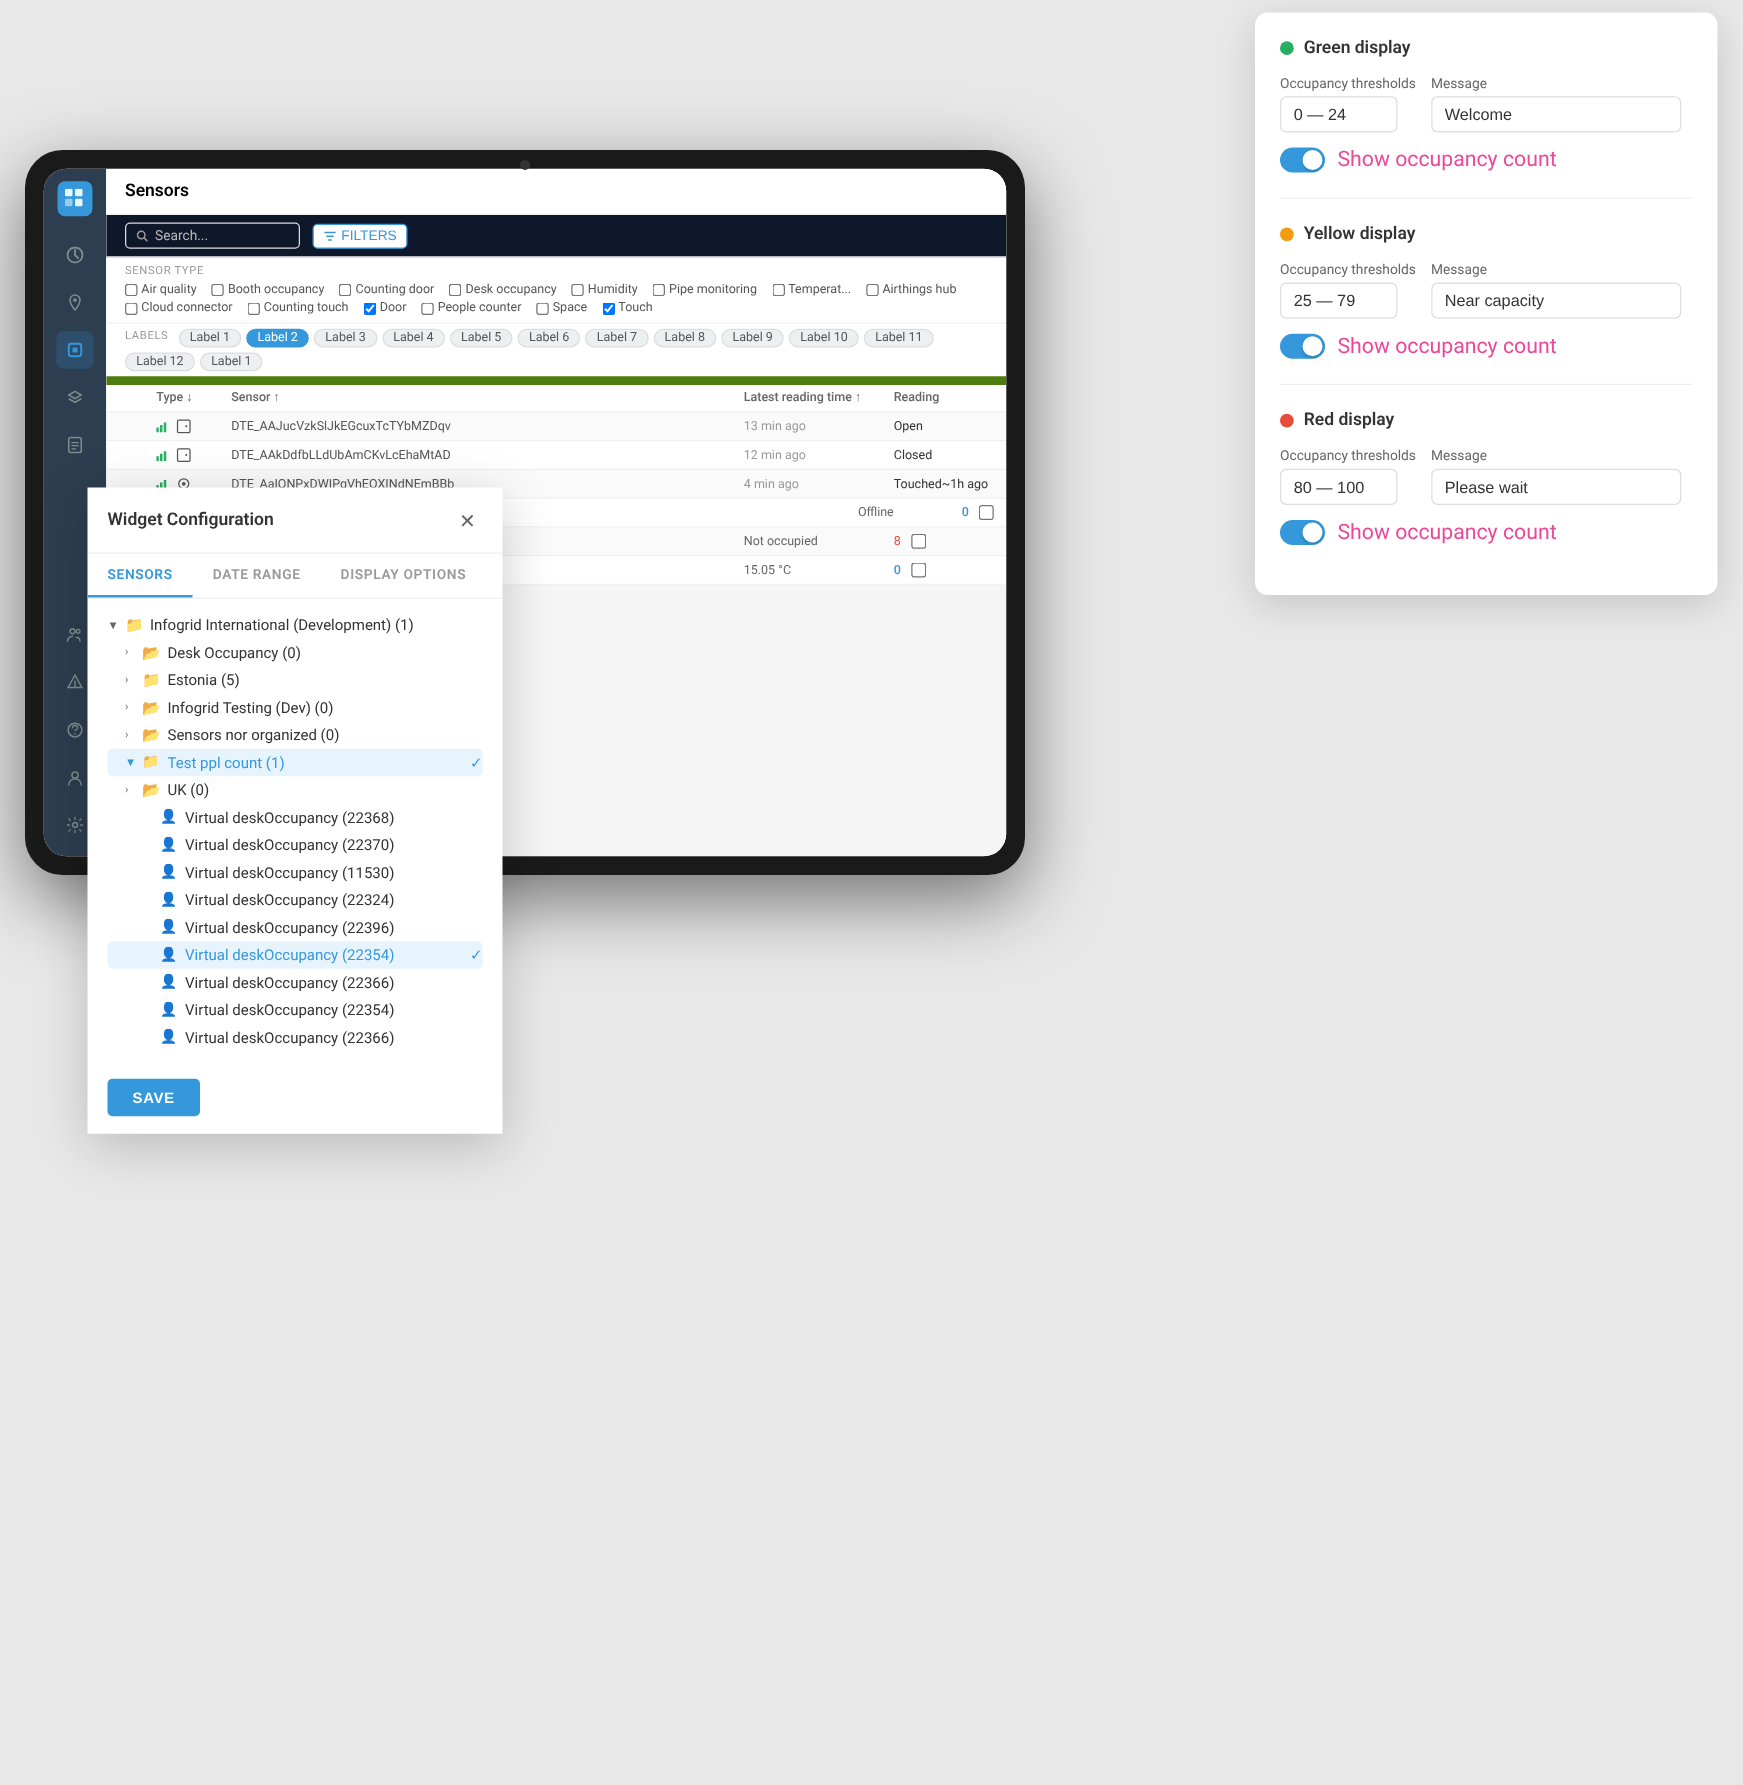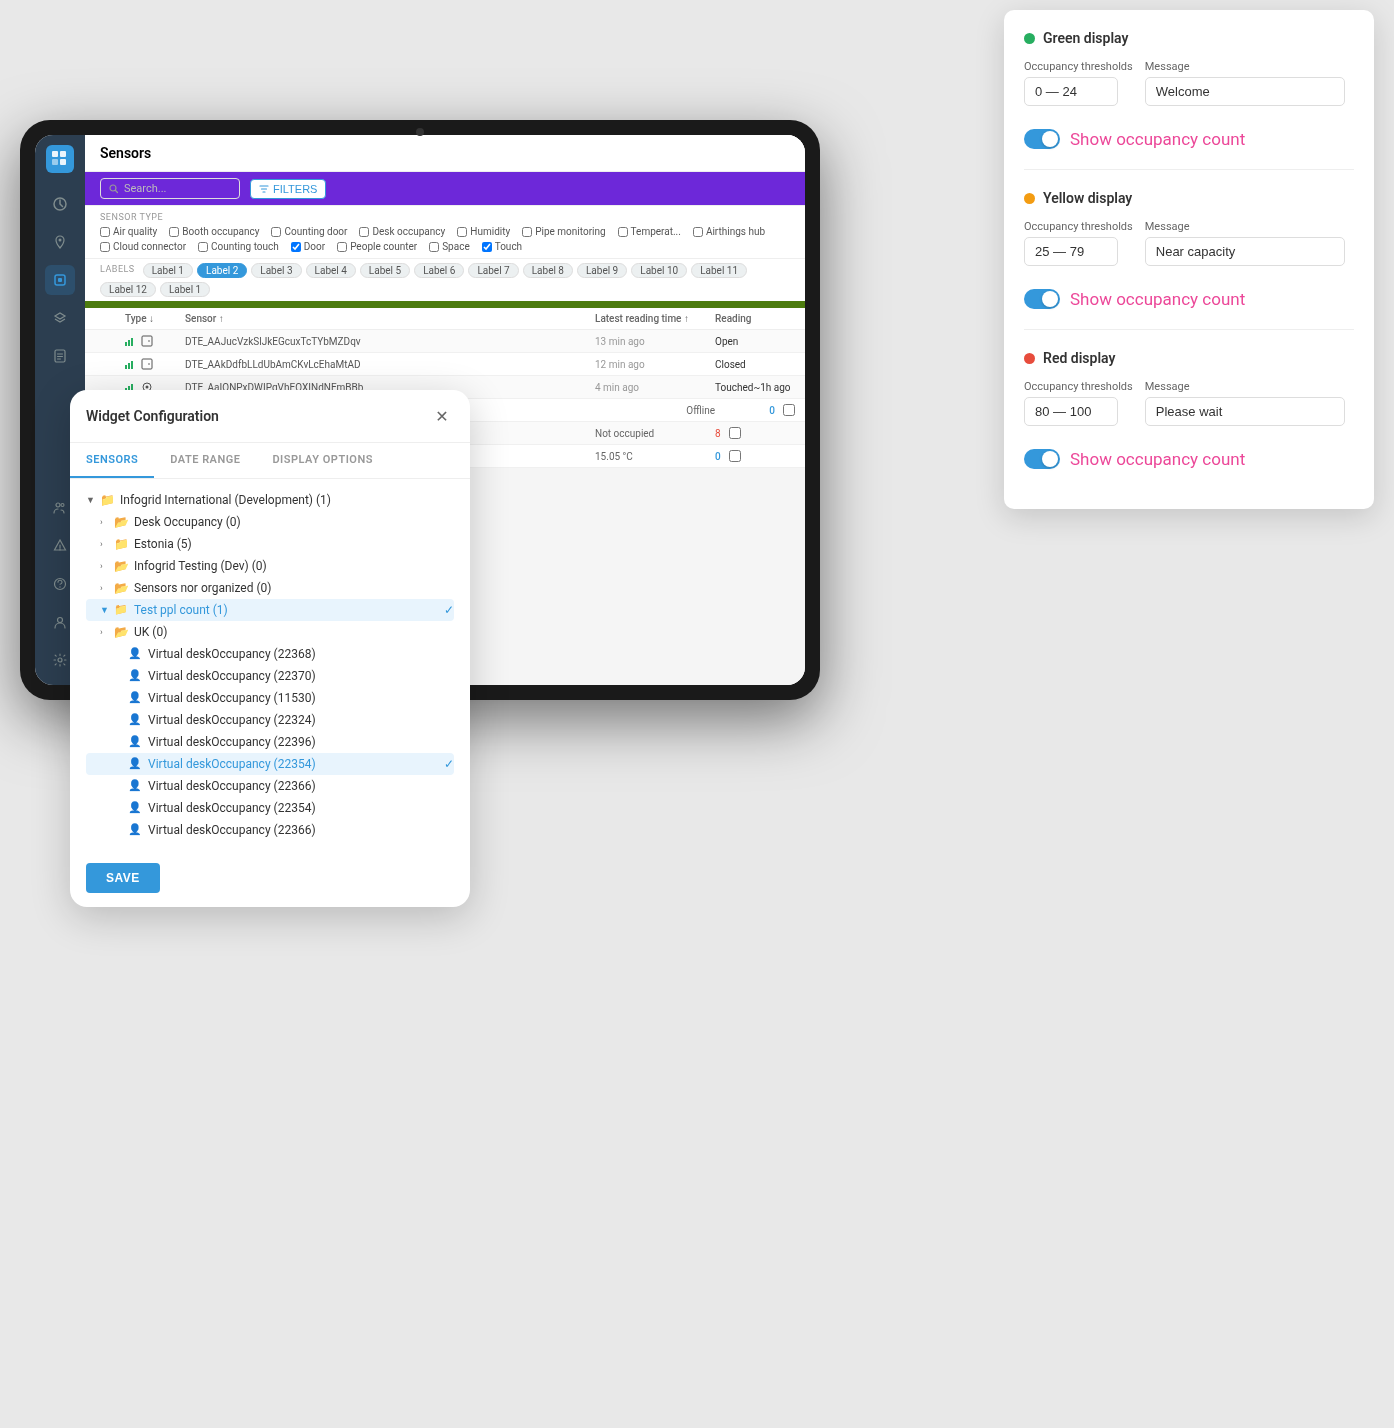--- a/index.html
+++ b/index.html
@@ -89,21 +89,21 @@
       overflow: hidden;
     }
     .page-header {
       background: #fff;
       padding: 10px 15px;
       font-size: 14px;
       font-weight: 600;
       border-bottom: 1px solid #eee;
     }
     .toolbar {
-      background: #6d28d9;
+      background: #0f172a;
       padding: 6px 15px;
       display: flex;
       align-items: center;
       gap: 10px;
       border-bottom: 1px solid #eee;
     }
     .search-box {
       display: flex;
       align-items: center;
       border: 1px solid #ddd;
@@ -215,23 +215,23 @@
       color: #3498db;
       font-weight: 500;
     }
     .reading-red { color: #e74c3c; }
 
     
     .widget-modal {
       position: absolute;
       top: 390px;
       left: 70px;
-      width: 400px;
+      width: 332px;
       background: #fff;
-      border-radius: 17px;
+      border-radius: 0;
       box-shadow: 0 10px 40px rgba(0,0,0,0.2);
       z-index: 20;
       overflow: hidden;
     }
     .modal-header {
       display: flex;
       align-items: center;
       justify-content: space-between;
       padding: 14px 16px;
       border-bottom: 1px solid #eee;
@@ -360,21 +360,21 @@
       border-radius: 50%;
     }
     .dot-green { background: #27ae60; }
     .dot-yellow { background: #f39c12; }
     .dot-red { background: #e74c3c; }
 
     .threshold-row {
       display: flex;
       align-items: center;
       gap: 12px;
-      margin-bottom: 23px;
+      margin-bottom: 12px;
     }
     .threshold-col {
       display: flex;
       flex-direction: column;
       gap: 4px;
     }
     .threshold-label {
       font-size: 11px;
       color: #666;
     }

